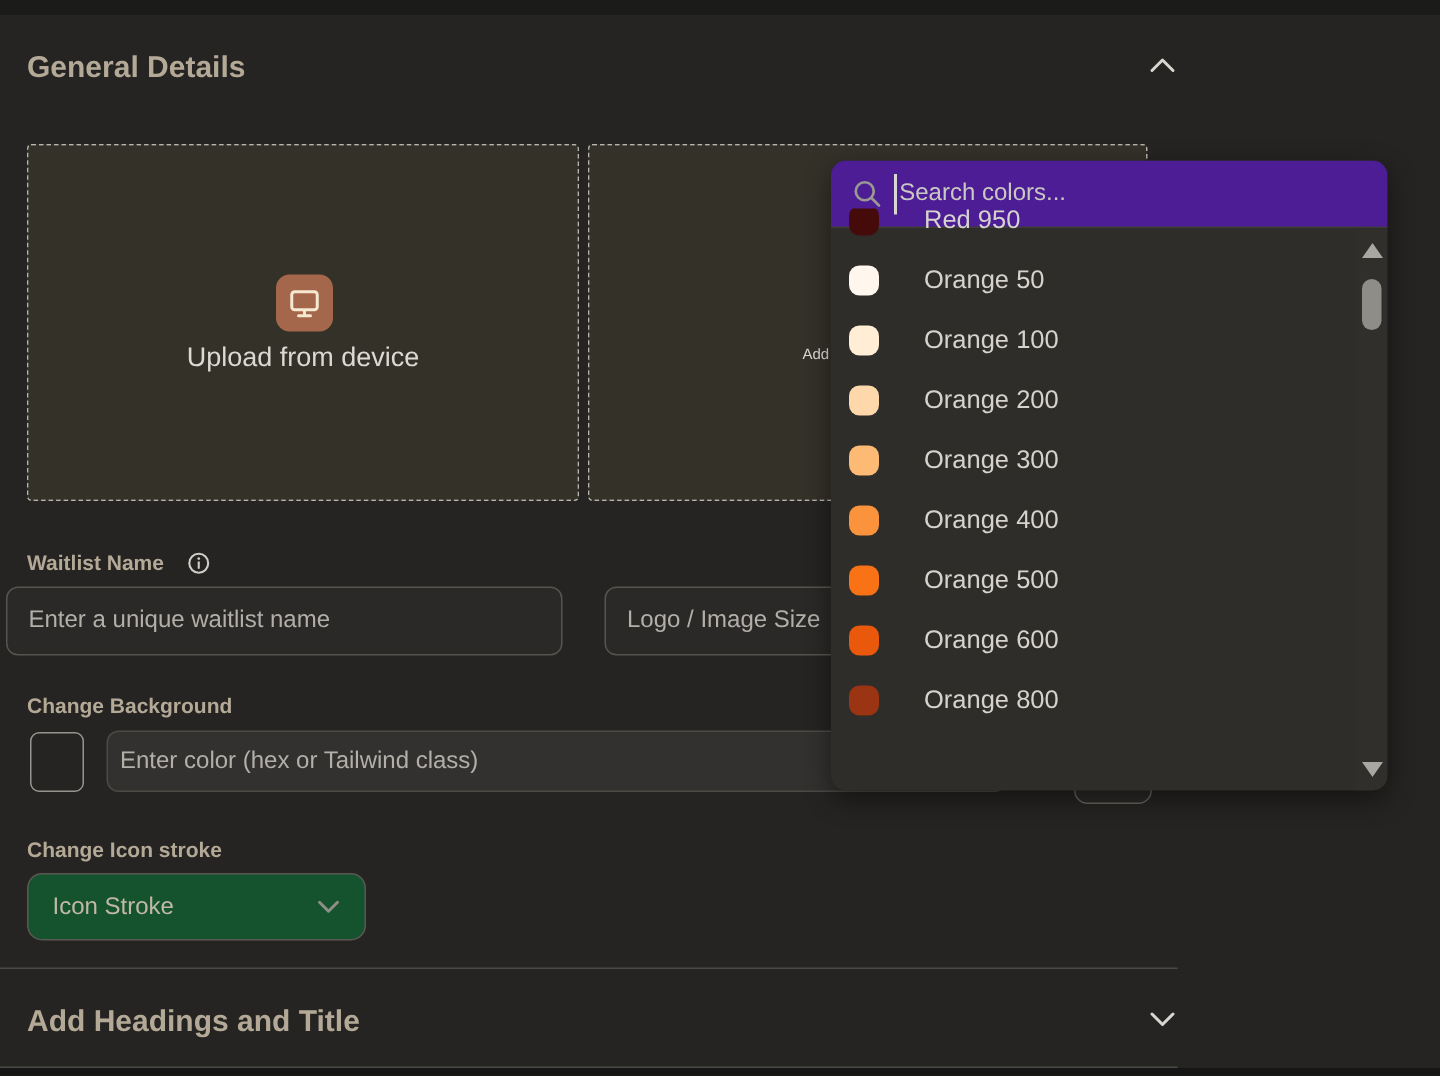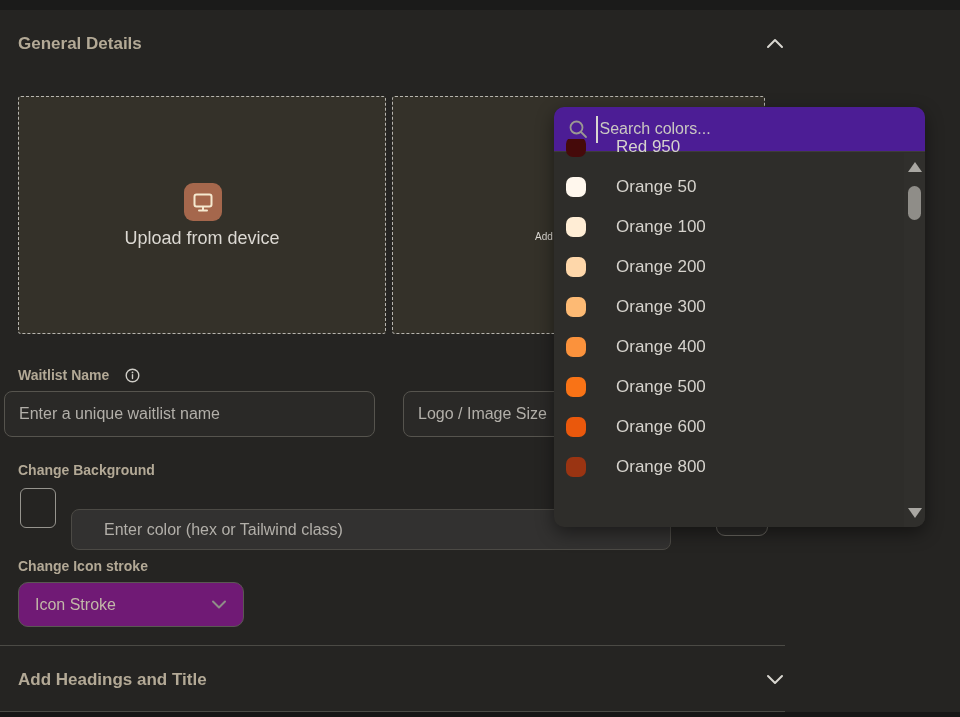--- a/index.html
+++ b/index.html
@@ -4,21 +4,21 @@
 <style>
   * { margin:0; padding:0; box-sizing:border-box; }
   html,body { background:#161514; }
   body { font-family:"Liberation Sans","DejaVu Sans",sans-serif; }
   .stage { position:relative; width:960px; height:717px; background:#252422; overflow:hidden; }
 
   .topstrip    { position:absolute; left:0; top:0; width:960px; height:10px; background:#1b1b1a; }
   .bottomstrip { position:absolute; left:0; top:712px; width:960px; height:5px; background:#171616; }
 
   .section-header { position:absolute; left:0; top:28px; width:785px; height:32px; cursor:pointer; }
-  .section-title  { position:absolute; left:18px; top:6px; font-size:17px; font-weight:bold; color:#b3a996; }
+  .section-title  { position:absolute; left:18px; top:6px; font-size:20px; font-weight:bold; color:#b3a996; }
   .chev { position:absolute; width:20px; height:14px; }
 
   .dropzone { position:absolute; top:96px; height:238px; background:#343129; border:1px dashed #b7b5af; border-radius:3px; }
   .dz-left  { left:18px;  width:368px; }
   .dz-right { left:392px; width:373px; z-index:1; }
   .dz-icon  { position:absolute; left:165px; top:86px; width:38px; height:38px; background:#a5674c; border-radius:9px;
               display:flex; align-items:center; justify-content:center; }
   .dz-label { position:absolute; left:0; top:131px; width:100%; text-align:center; font-size:18px; color:#dcd9d3; }
   .dz-add   { position:absolute; left:132px; top:134px; font-size:10px; color:#dcd9d3;margin-left:10px; }
 
@@ -49,27 +49,27 @@
   .tri-down { width:0; height:0; border-left:7px solid transparent; border-right:7px solid transparent; border-top:10px solid #a9a7a2; }
   .sb-thumb { position:absolute; left:4px; top:33px; width:13px; height:34px; border-radius:7px; background:#8f8d88; cursor:grab; }
 
   .field-label { position:absolute; font-size:14px; font-weight:bold; color:#b3a996; }
   .text-input { position:absolute; height:46px; background:#2a2927; border:1px solid #56544e; border-radius:8px;
                 padding:0 14px; font-size:16px; color:#c4c1bb; outline:none; font-family:inherit; }
   .text-input::placeholder { color:#b2afa9; opacity:1; }
 
   .bg-swatch { position:absolute; left:20px; top:488px; width:36px; height:40px; border:1.5px solid #96948e;
                border-radius:6px; background:transparent; cursor:pointer; }
-  .color-input { position:absolute; left:71px; top:509px; width:600px; height:41px; background:#323130;
-                 border:1px solid #4c4a45; border-radius:8px; padding:0 32px; font-size:16px; color:#c4c1bb;
+  .color-input { position:absolute; left:71px; top:487px; width:600px; height:41px; background:#323130;
+                 border:1px solid #4c4a45; border-radius:8px; padding:0 8px; font-size:16px; color:#c4c1bb;
                  outline:none; font-family:inherit; z-index:0; }
   .color-input::placeholder { color:#b2afa9; opacity:1; }
 
   .select { position:absolute; left:18px; top:582px; width:226px; height:45px; border:1px solid #5a5852;
-            border-radius:10px; background:#701a75; display:flex; align-items:center; padding:0 16px; cursor:pointer; }
+            border-radius:10px; background:#14532d; display:flex; align-items:center; padding:0 16px; cursor:pointer; }
   .select-value { flex:1; font-size:16px; color:#c2b8a8; }
 
   .divider { position:absolute; left:0; width:785px; height:1px; background:#4b4a45; }
 </style>
 </head>
 <body>
 
 <div class="stage">
 
   <div class="topstrip"></div>

